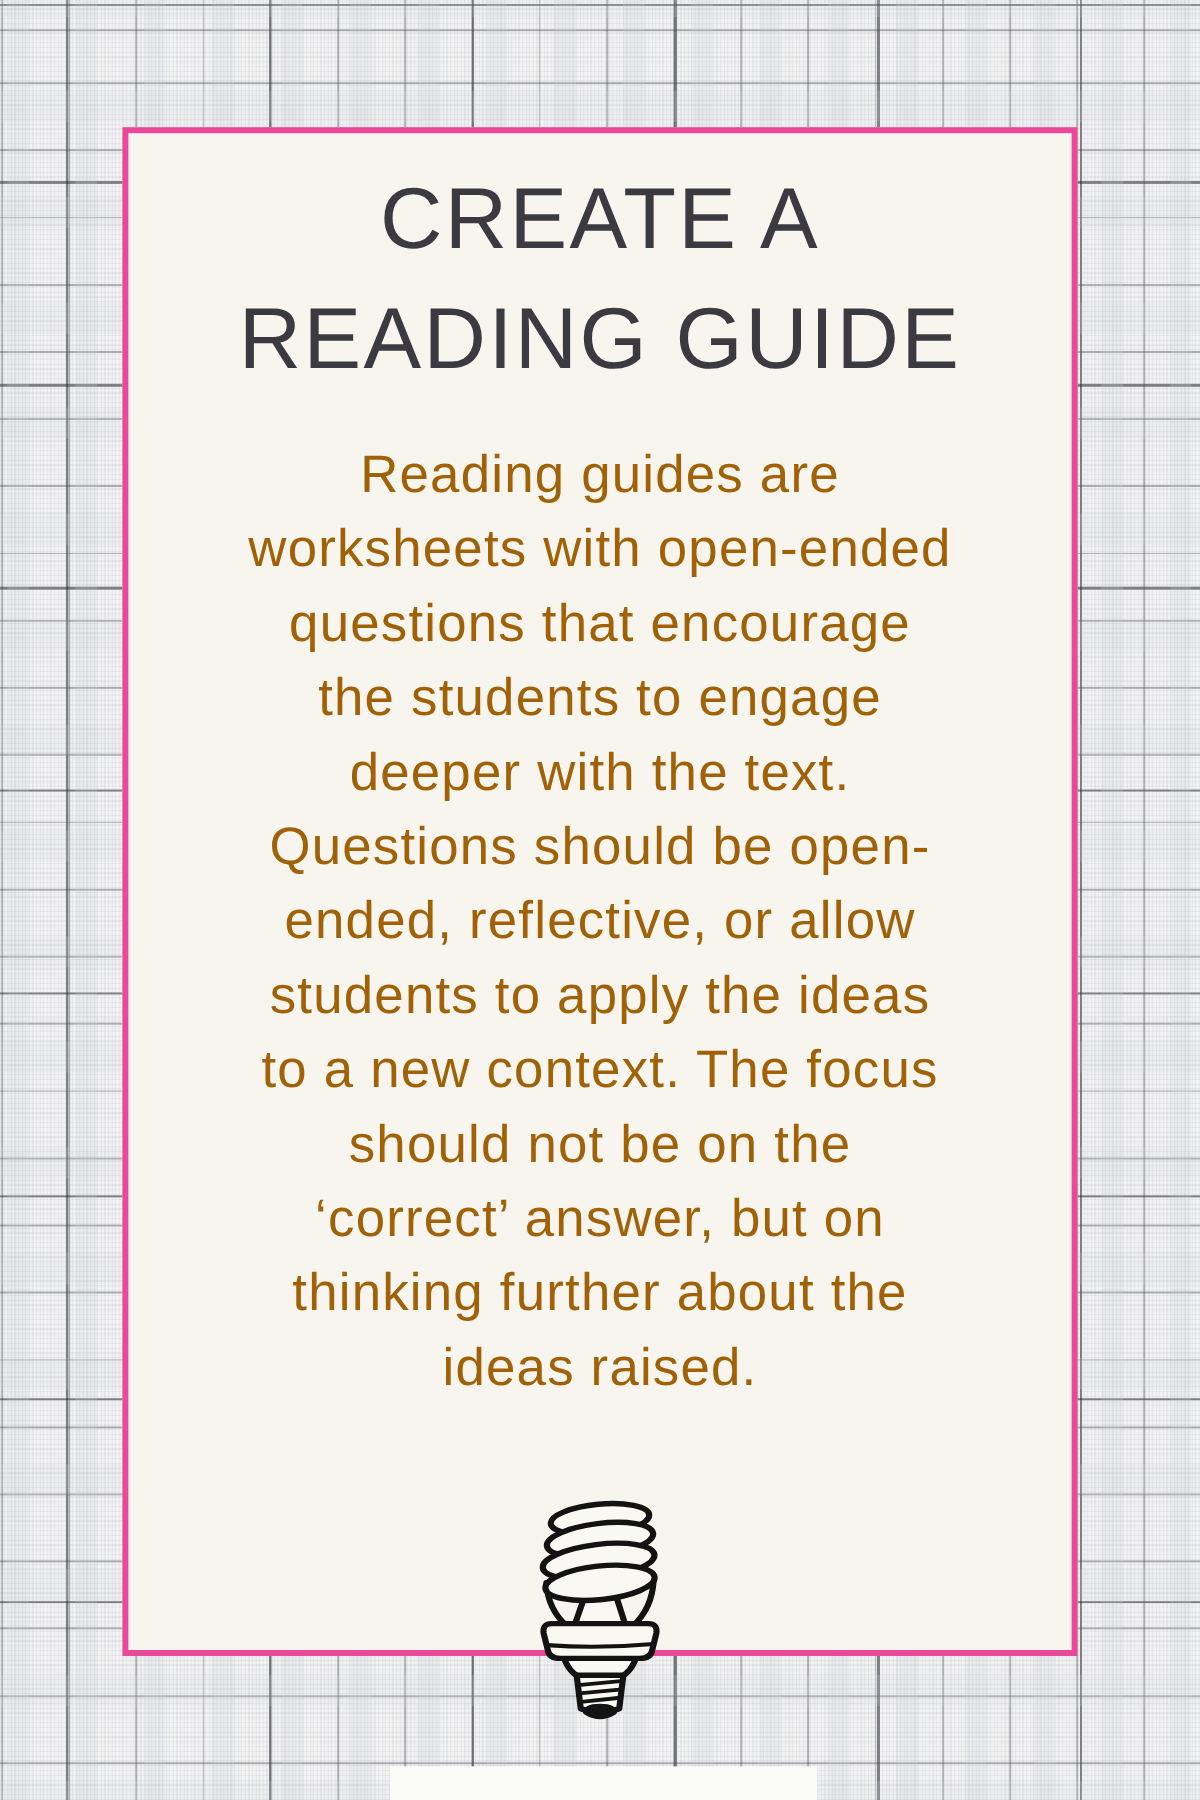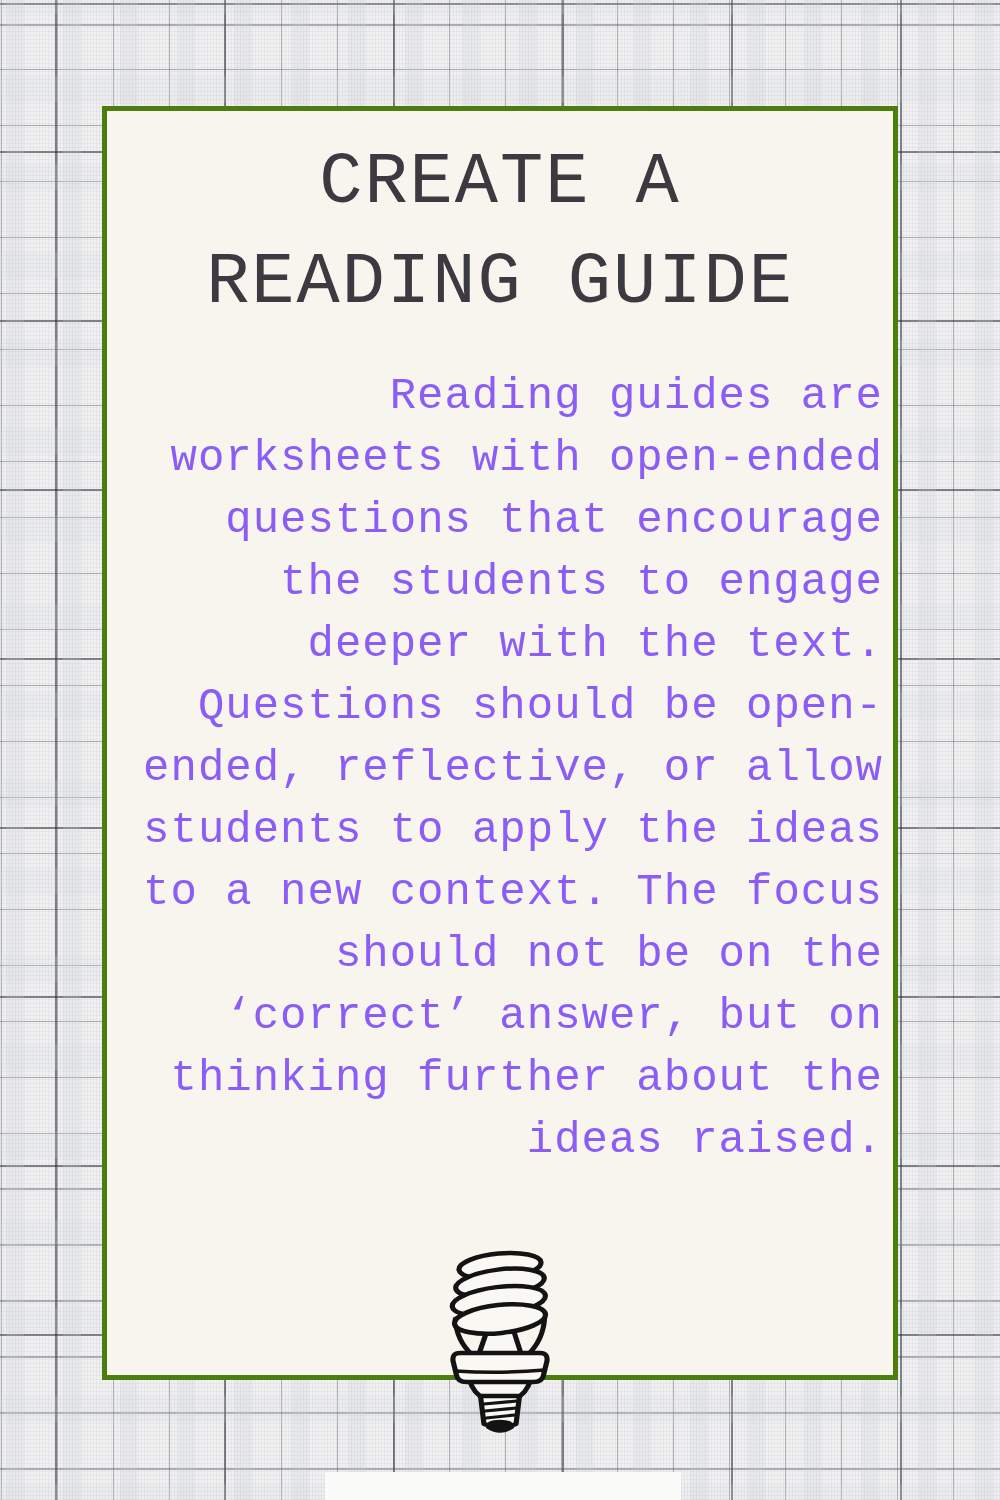--- a/index.html
+++ b/index.html
@@ -43,44 +43,42 @@
       55px 0,
       0 5px;
   }
   .card {
     position: absolute;
     left: 102px;
     top: 106px;
     width: 796px;
     height: 1274px;
     box-sizing: border-box;
-    border: 5px solid #4d7c0f;
+    border: 5px solid #ec4899;
     background: #f8f5ef;
     z-index: 2;
     text-align: center;
-    font-family: Liberation Mono, monospace;
   }
   .title {
     margin: 22px 0 0 0;
     font-size: 72px;
     font-weight: 300;
     line-height: 100px;
     letter-spacing: 2px;
     color: #3a3a40;
     white-space: pre-line;
   }
   .body-text {
     margin: 32px 10px 0 10px;
     font-size: 44px;
     font-weight: 300;
     line-height: 62px;
     letter-spacing: 1px;
-    color: #8b5cf6;
+    color: #a16207;
     white-space: pre-line;
-    text-align: right;
   }
   .bulb {
     position: absolute;
     left: 437px;
     top: 1245px;
     width: 126px;
     height: 200px;
     z-index: 3;
   }
   .bottom-strip {

